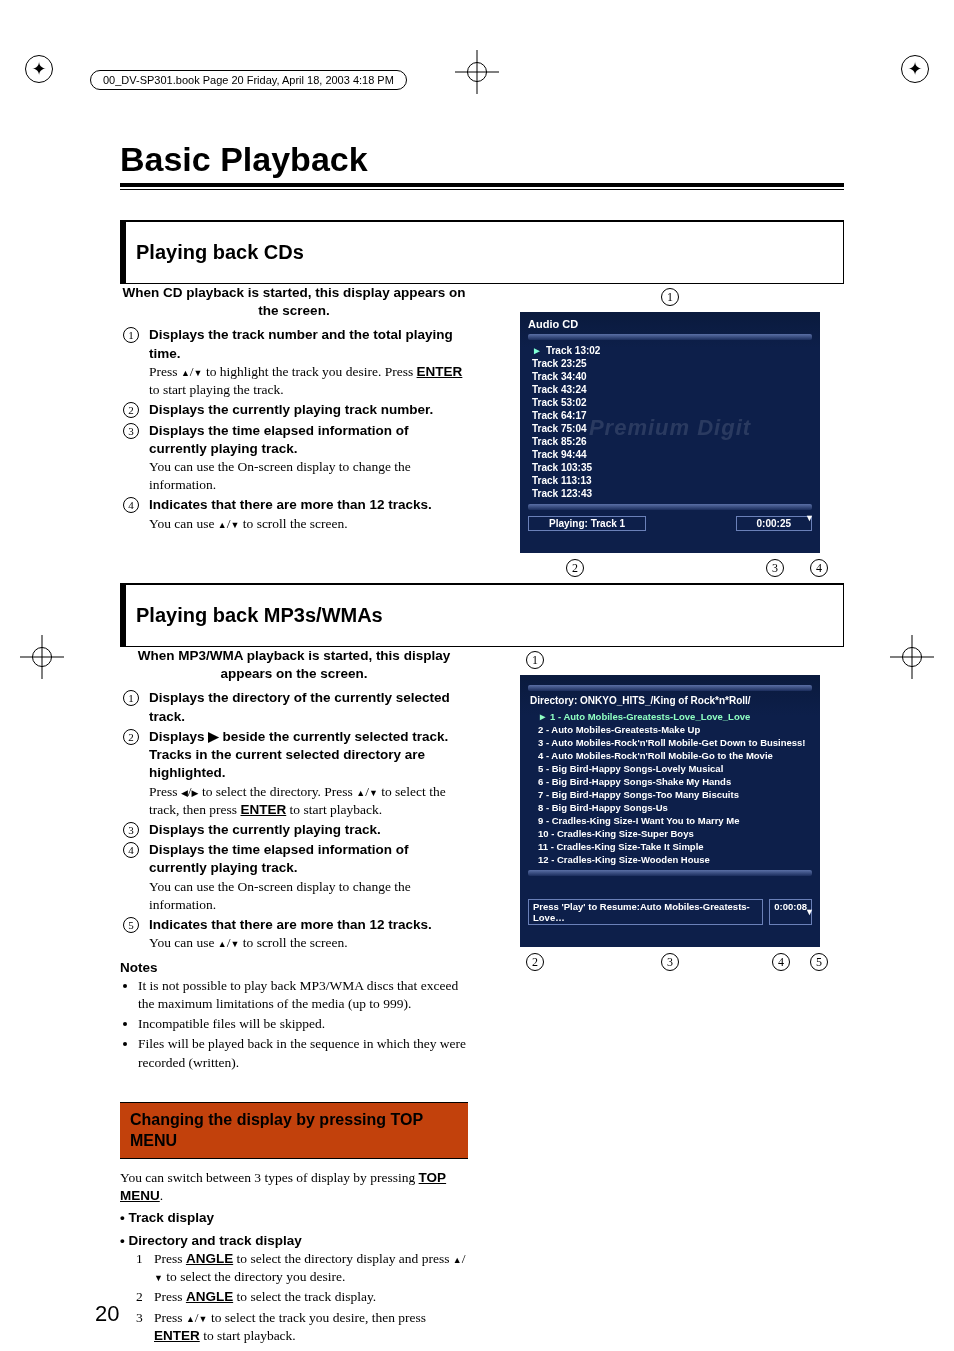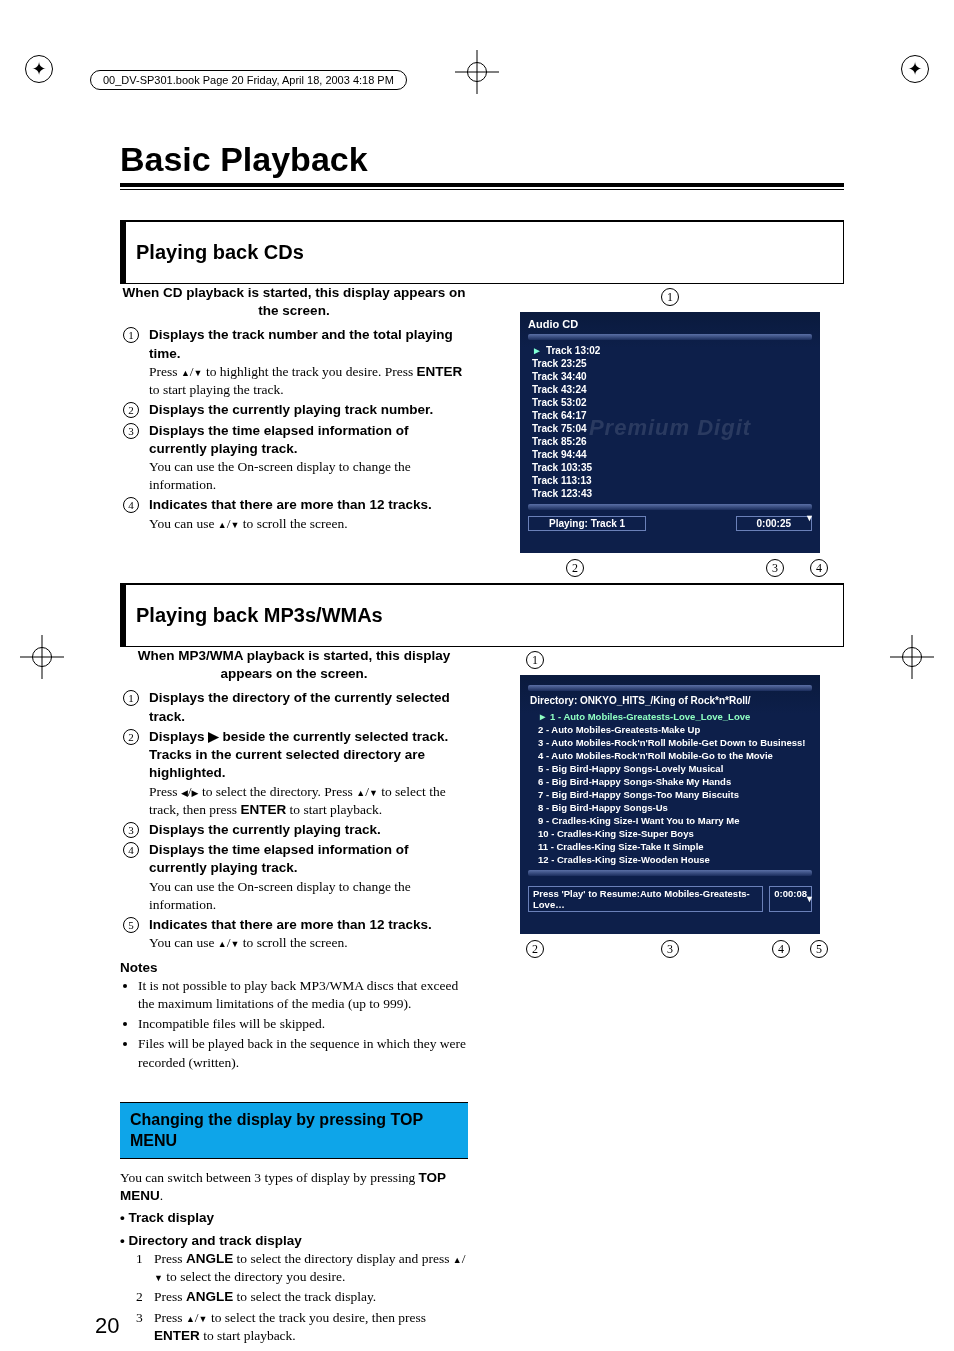--- a/index.html
+++ b/index.html
@@ -65,21 +65,21 @@
     border-left: 6px solid #000;
     border-bottom: 1px solid #000;
     border-right: 1px solid #000;
     padding: 19px 10px;
     margin-bottom: 0;
   }
   .subsection-head {
     font-family: Arial, sans-serif;
     font-weight: bold;
     font-size: 16px;
-    background: #0ea5e9;
+    background: #c2410c;
     border-top: 1px solid #000;
     border-bottom: 1px solid #000;
     padding: 6px 10px;
     margin: 30px 0 10px 0;
   }
 
   .cols { display:flex; gap: 28px; align-items: flex-start; }
   .col-left { width: 50%; font-size: 13.5px; line-height: 1.35; }
   .col-right { width: 50%; position: relative; }
 
@@ -103,21 +103,21 @@
 
   .steps { font-size: 13.5px; padding-left: 16px; }
   .steps .step { display:flex; margin-bottom:2px; }
   .steps .step .sn { width:18px; flex:0 0 18px; }
 
   .bullet-bold { font-family: Arial, sans-serif; font-weight:bold; font-size:13.5px; margin-top: 4px; }
 
   .page-num {
     position:absolute;
     left: 95px;
-    bottom: 148px;
+    bottom: 160px;
     font-family: Arial, sans-serif;
     font-size: 22px;
   }
 
   
   .cd-screen, .mp3-screen {
     background: #0d1f4a;
     background: linear-gradient(#0a1a3d, #0d1f4a 15%, #0d1f4a);
     color:#fff;
     font-family: Arial, sans-serif;
@@ -145,25 +145,25 @@
     background:#fff;
     line-height:16px;
     text-align:center;
     font-size:12px;
     font-family: serif;
   }
 
   .mp3-screen .dir { font-weight:bold; font-size:10px; margin-bottom:4px; padding:0 2px; }
   .mp3-row { font-weight:bold; font-size:9.5px; padding:1px 2px 1px 10px; }
   .mp3-row.sel { color:#8fffc2; }
-  .mp3-status { display:flex; justify-content:space-between; margin-top:10px; gap:6px; }
+  .mp3-status { display:flex; justify-content:space-between; margin-top:23px; gap:6px; }
   .mp3-status .box { border:1px solid #6a80b8; padding:1px 4px; font-weight:bold; font-size:9.5px; }
 
   .tri { font-size: 9px; }
-  .bold { font-weight: bold; font-family: Arial, sans-serif; }
+  .bold { font-weight: bold; font-family: Arial, sans-serif; text-decoration: underline; }
 </style>
 </head>
 <body>
 
 <div class="reg-mark tl">✦</div>
 <div class="reg-mark tr">✦</div>
 
 <div class="crosshair ch-left">
     <div class="circ"></div>
   </div>

